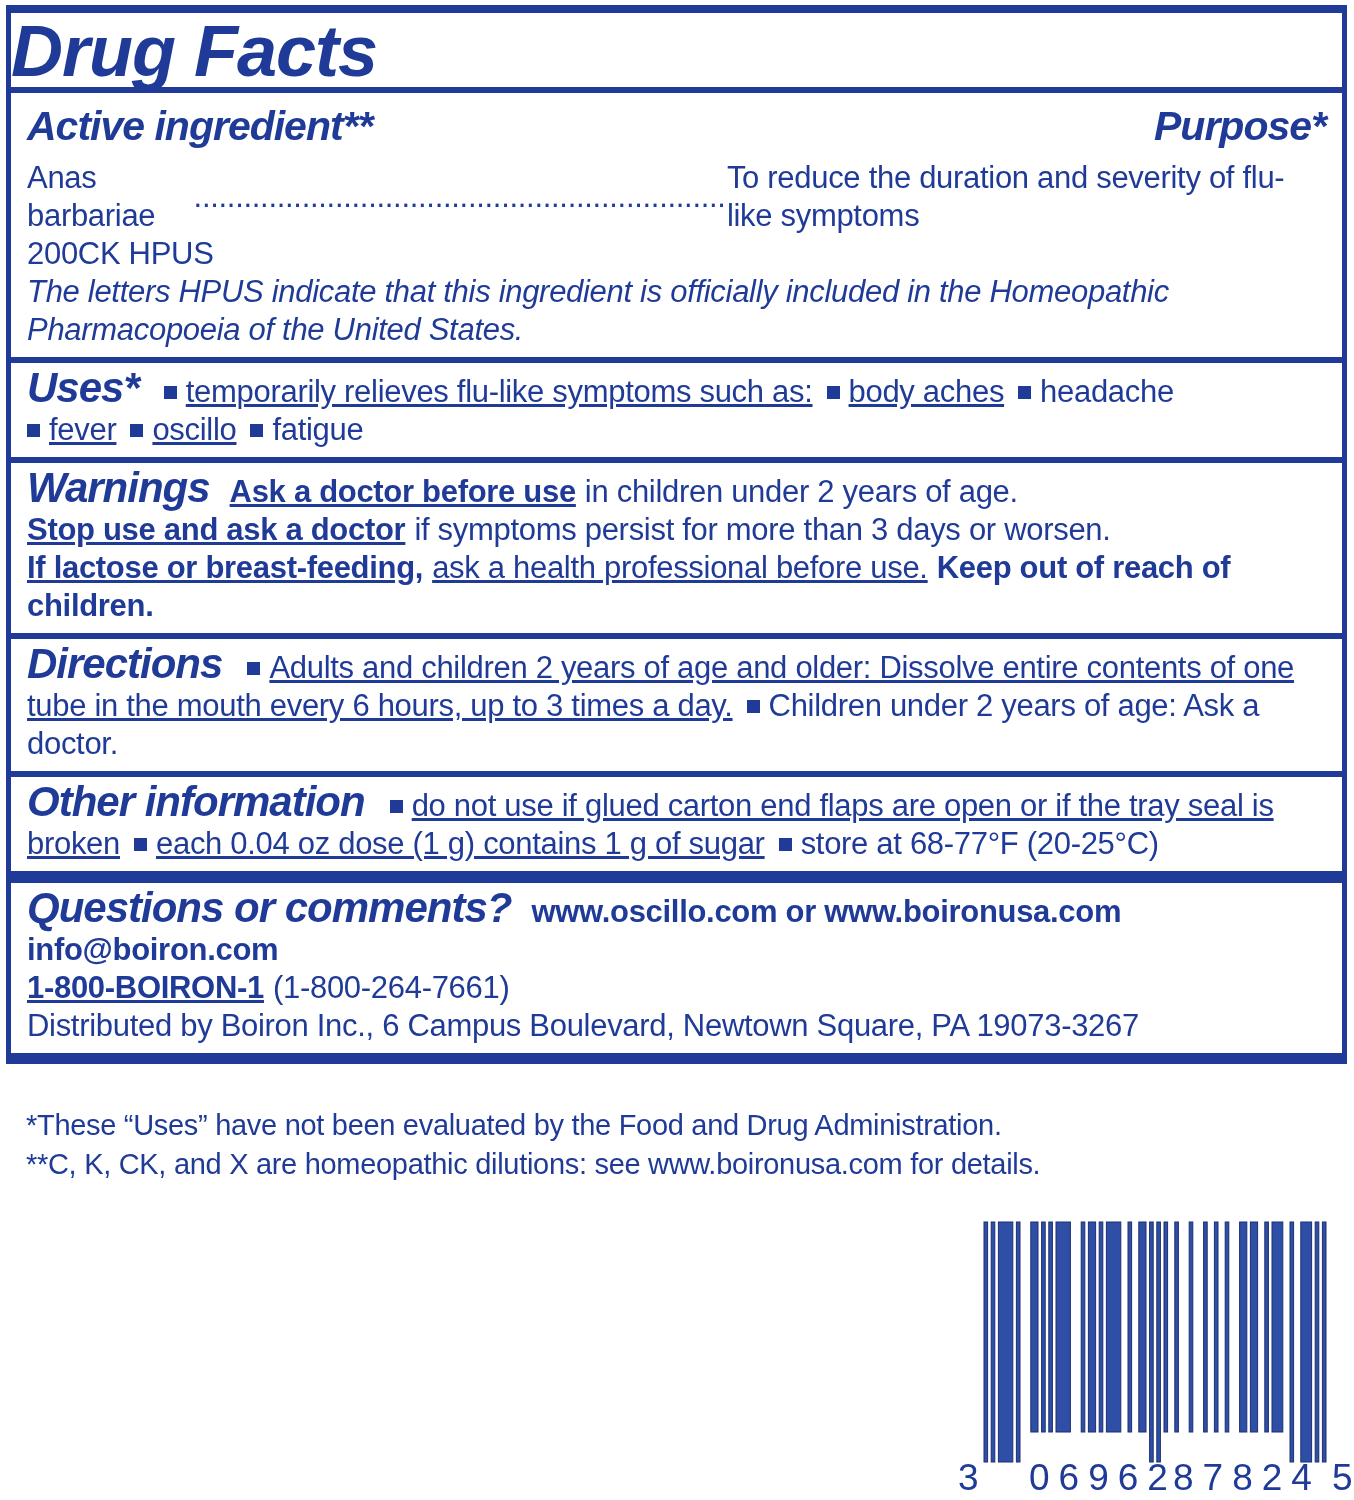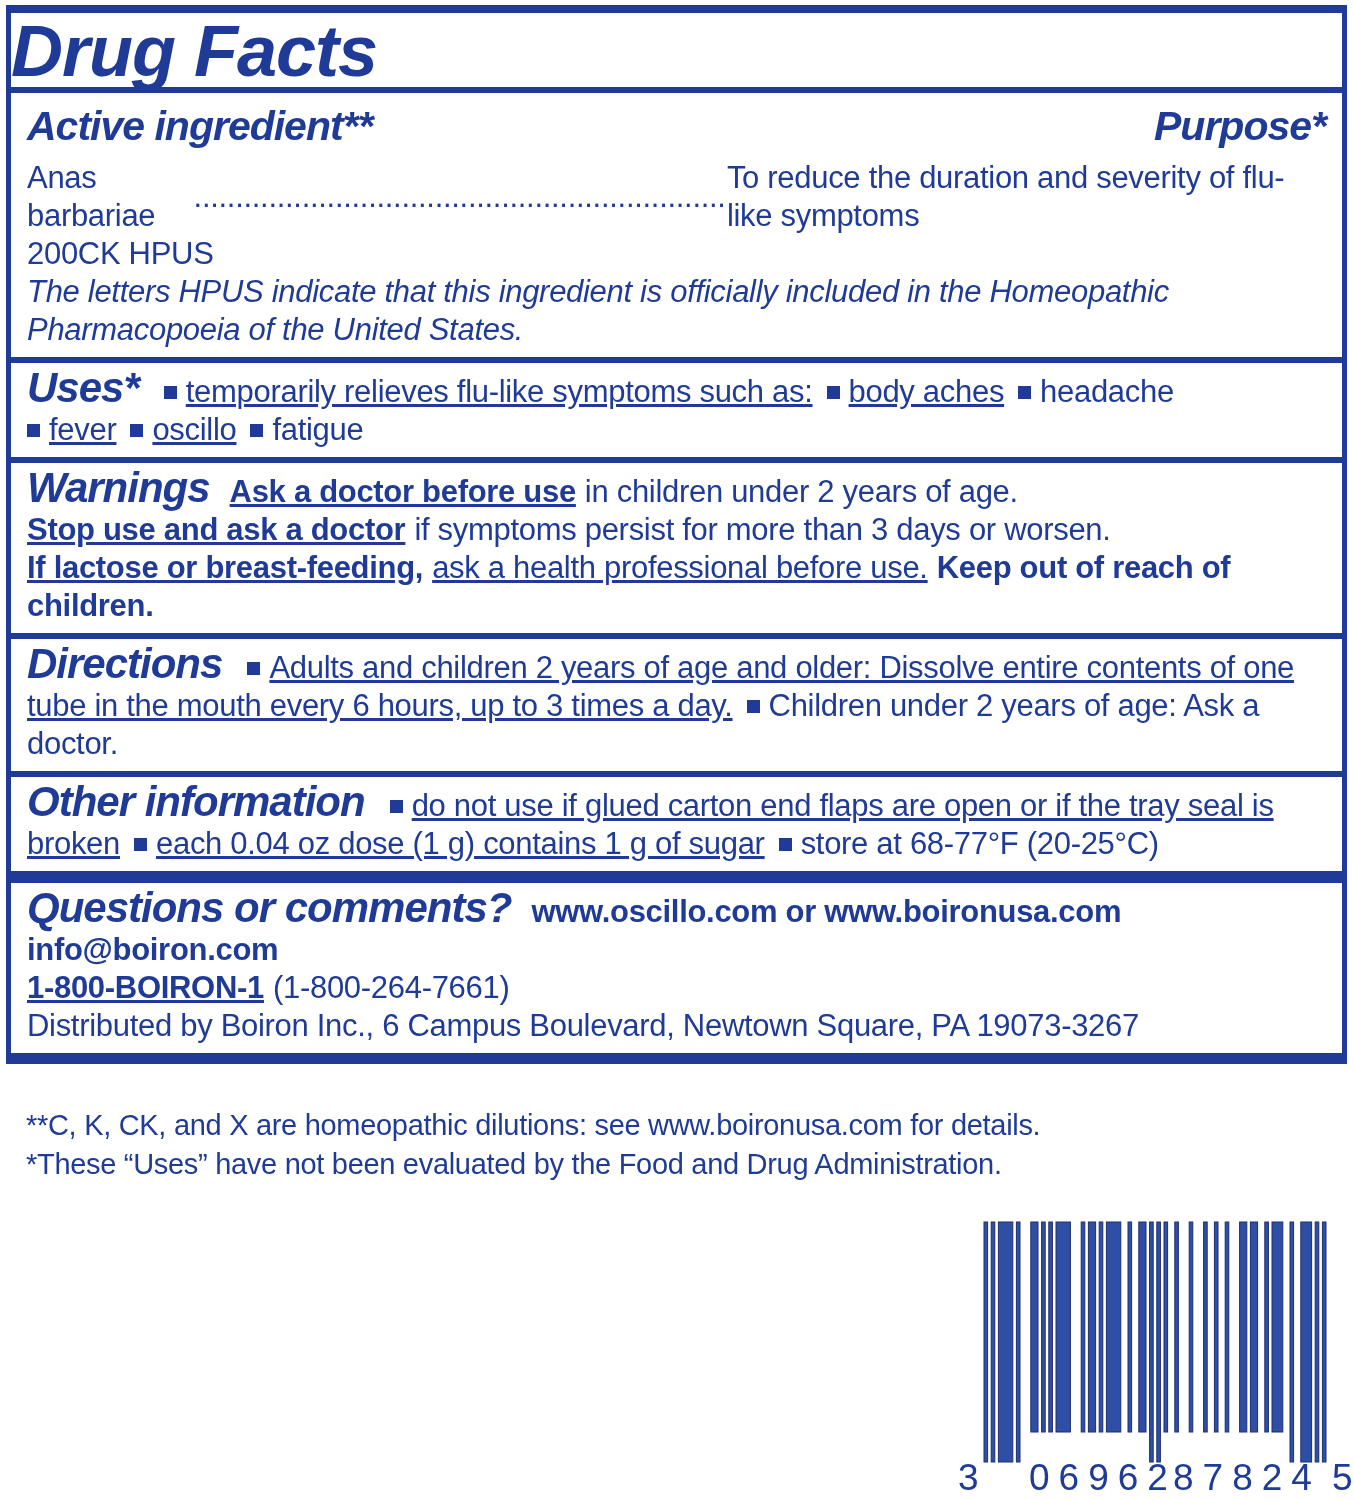--- a/index.html
+++ b/index.html
@@ -123,22 +123,22 @@
       <p class="qline b">info@boiron.com</p>
       <p class="qline">
         <span class="b mr">1-800-BOIRON-1</span><span>(1-800-264-7661)</span>
       </p>
       <p class="qline">Distributed by Boiron Inc., 6 Campus Boulevard, Newtown Square, PA 19073-3267</p>
     </div>
 
   </div>
 
   <div class="footnotes">
+    <div>*These “Uses” have not been evaluated by the Food and Drug Administration.</div>
     <div>**C, K, CK, and X are homeopathic dilutions: see www.boironusa.com for details.</div>
-    <div>*These “Uses” have not been evaluated by the Food and Drug Administration.</div>
   </div>
 
   <div class="barcode">
     <svg width="396" height="276" viewBox="0 0 396 276">
       <g id="barcode-bars" transform="translate(28,2)">
           <rect x="0.0" y="0" width="3.6" height="240"></rect>
           <rect x="7.2" y="0" width="3.6" height="240"></rect>
           <rect x="14.4" y="0" width="14.4" height="240"></rect>
           <rect x="32.4" y="0" width="3.6" height="240"></rect>
           <rect x="46.8" y="0" width="7.2" height="210"></rect>

